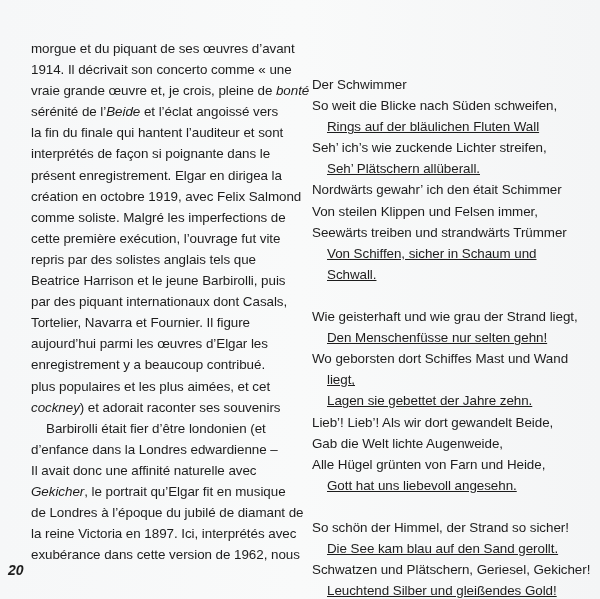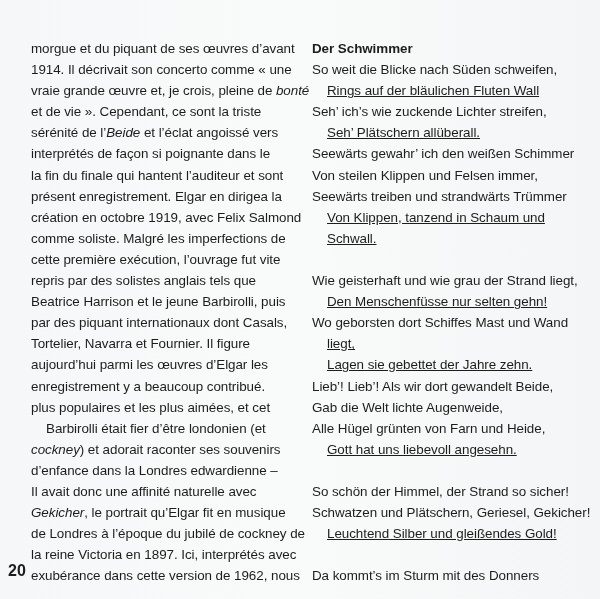--- a/index.html
+++ b/index.html
@@ -14,82 +14,82 @@
   .col {
     position: absolute; top: 38px;
     font-size: 13.4px; line-height: 21.1px;
     letter-spacing: -0.05px;
   }
   .col-left { left: 31px; width: 270px; }
   .col-right { left: 312px; width: 270px; }
   .line { white-space: nowrap; display: block; height: 21.1px; }
   .indent { padding-left: 15px; text-decoration: underline; }
   .para-indent { padding-left: 15px; }
-  .title { font-weight: bold; }
+  .title { font-weight: normal; margin-top: 36px; }
   .gap { height: 21.1px; display: block; }
   em, i { font-style: italic; text-align: right; }
   .page-number {
     position: absolute; left: 8px; top: 562px;
-    font-weight: bold; font-size: 16px;
+    font-weight: bold; font-size: 14px; font-style: italic;
   }
 </style>
 </head>
 <body>
 
 <div class="page">
   <div class="col col-left" id="left-col">
       <span class="line"><span>morgue et du piquant de ses œuvres d’avant</span></span>
       <span class="line"><span>1914. Il décrivait son concerto comme « une</span></span>
       <span class="line"><span>vraie grande œuvre et, je crois, pleine de </span><em>bonté</em></span>
-      <span class="line"><span>et de vie ». Cependant, ce sont la triste</span></span>
       <span class="line"><span>sérénité de l’</span><em>Beide</em><span> et l’éclat angoissé vers</span></span>
+      <span class="line"><span>la fin du finale qui hantent l’auditeur et sont</span></span>
       <span class="line"><span>interprétés de façon si poignante dans le</span></span>
-      <span class="line"><span>la fin du finale qui hantent l’auditeur et sont</span></span>
       <span class="line"><span>présent enregistrement. Elgar en dirigea la</span></span>
       <span class="line"><span>création en octobre 1919, avec Felix Salmond</span></span>
       <span class="line"><span>comme soliste. Malgré les imperfections de</span></span>
       <span class="line"><span>cette première exécution, l’ouvrage fut vite</span></span>
       <span class="line"><span>repris par des solistes anglais tels que</span></span>
       <span class="line"><span>Beatrice Harrison et le jeune Barbirolli, puis</span></span>
       <span class="line"><span>par des piquant internationaux dont Casals,</span></span>
       <span class="line"><span>Tortelier, Navarra et Fournier. Il figure</span></span>
       <span class="line"><span>aujourd’hui parmi les œuvres d’Elgar les</span></span>
       <span class="line"><span>enregistrement y a beaucoup contribué.</span></span>
       <span class="line"><span>plus populaires et les plus aimées, et cet</span></span>
+      <span class="line"><em>cockney</em><span>) et adorait raconter ses souvenirs</span></span>
       <span class="line para-indent"><span>Barbirolli était fier d’être londonien (et</span></span>
-      <span class="line"><em>cockney</em><span>) et adorait raconter ses souvenirs</span></span>
       <span class="line"><span>d’enfance dans la Londres edwardienne –</span></span>
       <span class="line"><span>Il avait donc une affinité naturelle avec</span></span>
       <span class="line"><em>Gekicher</em><span>, le portrait qu’Elgar fit en musique</span></span>
-      <span class="line"><span>de Londres à l’époque du jubilé de cockney de</span></span>
+      <span class="line"><span>de Londres à l’époque du jubilé de diamant de</span></span>
       <span class="line"><span>la reine Victoria en 1897. Ici, interprétés avec</span></span>
       <span class="line"><span>exubérance dans cette version de 1962, nous</span></span>
     </div>
   <div class="col col-right" id="right-col">
     <span class="line title">Der Schwimmer</span>
   <span class="line">So weit die Blicke nach Süden schweifen,</span>
       <span class="line indent">Rings auf der bläulichen Fluten Wall</span>
       <span class="line">Seh’ ich’s wie zuckende Lichter streifen,</span>
       <span class="line indent">Seh’ Plätschern allüberall.</span>
-      <span class="line">Seewärts gewahr’ ich den weißen Schimmer</span>
+      <span class="line">Nordwärts gewahr’ ich den était Schimmer</span>
       <span class="line">Von steilen Klippen und Felsen immer,</span>
       <span class="line">Seewärts treiben und strandwärts Trümmer</span>
-      <span class="line indent">Von Klippen, tanzend in Schaum und</span>
+      <span class="line indent">Von Schiffen, sicher in Schaum und</span>
       <span class="line indent">Schwall.</span>
       <span class="gap"></span>
       <span class="line">Wie geisterhaft und wie grau der Strand liegt,</span>
       <span class="line indent">Den Menschenfüsse nur selten gehn!</span>
       <span class="line">Wo geborsten dort Schiffes Mast und Wand</span>
       <span class="line indent">liegt,</span>
       <span class="line indent">Lagen sie gebettet der Jahre zehn.</span>
       <span class="line">Lieb’! Lieb’! Als wir dort gewandelt Beide,</span>
       <span class="line">Gab die Welt lichte Augenweide,</span>
       <span class="line">Alle Hügel grünten von Farn und Heide,</span>
       <span class="line indent">Gott hat uns liebevoll angesehn.</span>
       <span class="gap"></span>
       <span class="line">So schön der Himmel, der Strand so sicher!</span>
+      <span class="line indent">Die See kam blau auf den Sand gerollt.</span>
       <span class="line">Schwatzen und Plätschern, Geriesel, Gekicher!</span>
       <span class="line indent">Leuchtend Silber und gleißendes Gold!</span>
       <span class="gap"></span>
       <span class="line">Da kommt’s im Sturm mit des Donners</span>
     </div>
   <div class="page-number">20</div>
 </div>
 
 </body></html>

